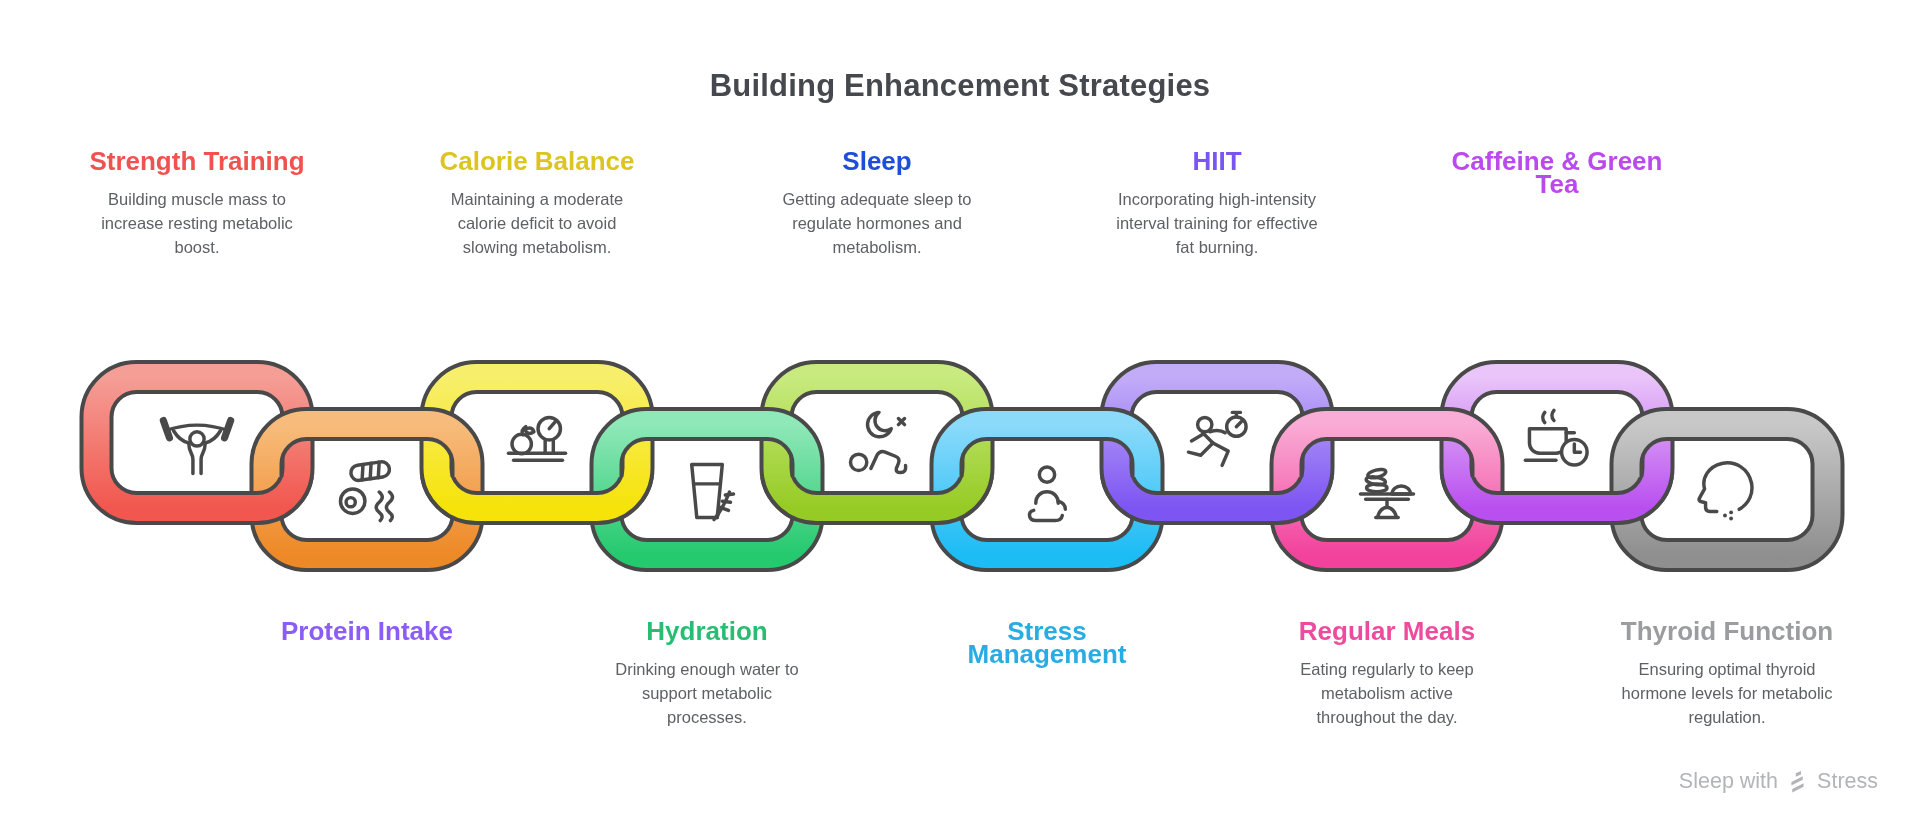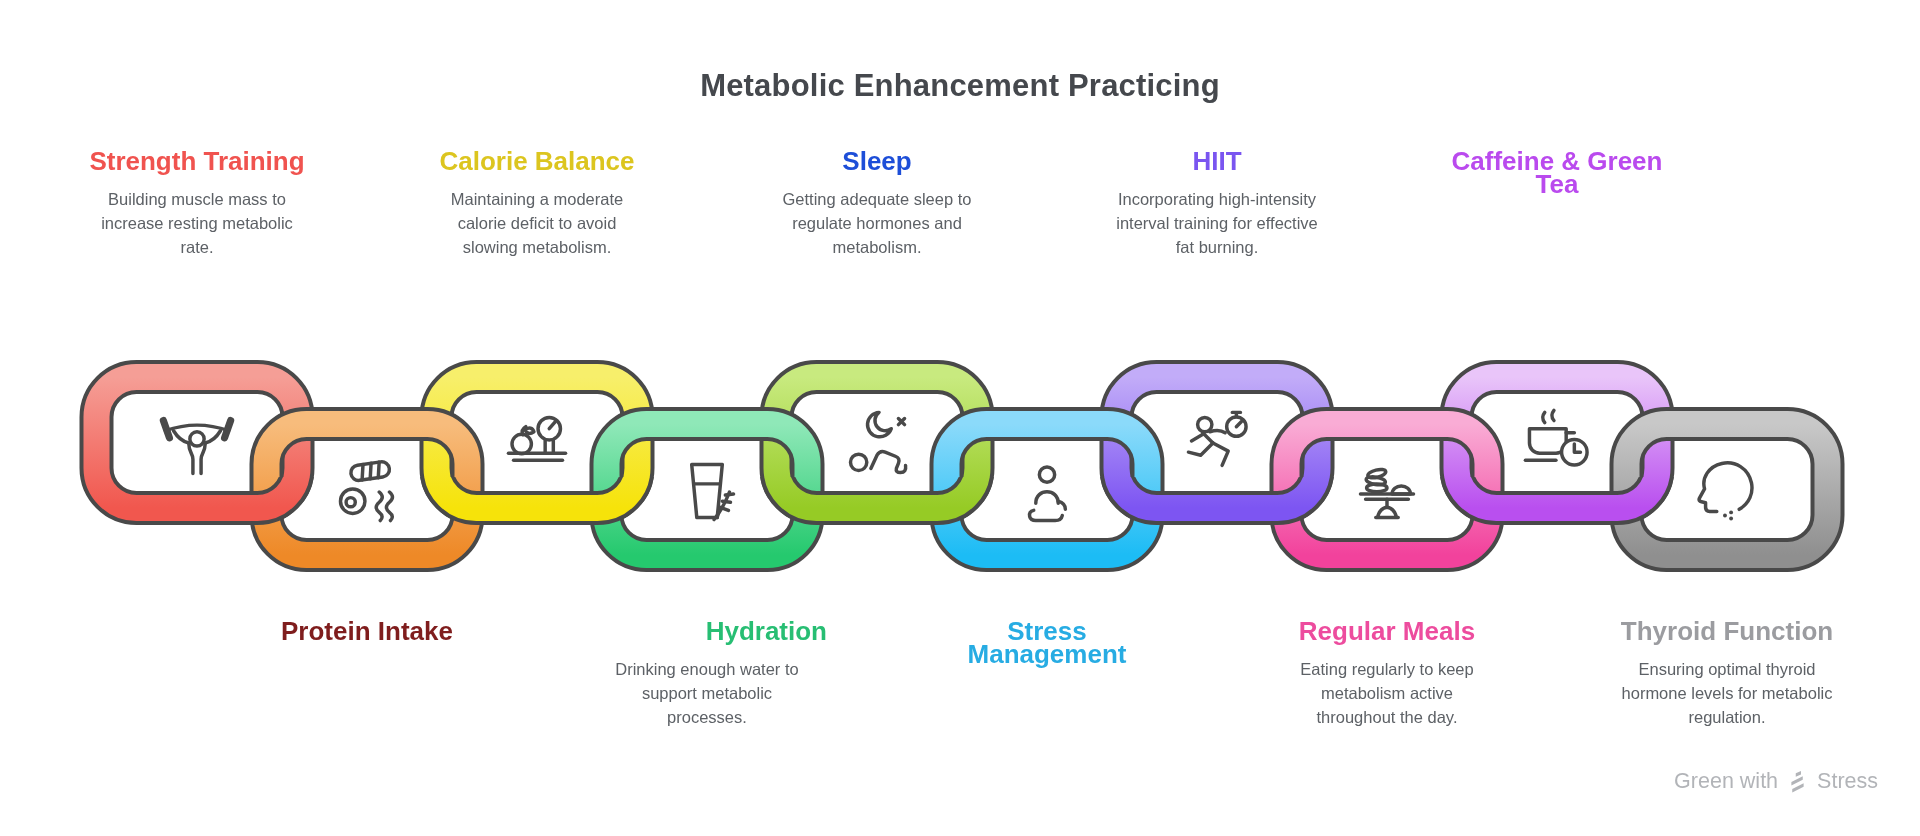--- a/index.html
+++ b/index.html
@@ -23,21 +23,21 @@
   .watermark{
     position:absolute;top:769px;right:42px;display:flex;align-items:center;
     gap:9px;font-size:21.5px;color:#B2B4B8;font-weight:400;
   }
   .wlogo{display:inline-flex;align-items:center;}
 </style>
 </head>
 <body>
 
 <div class="canvas">
-  <h1 class="title">Metabolic Enhancement Practicing</h1>
+  <h1 class="title">Building Enhancement Strategies</h1>
   <div id="chain"><svg viewBox="0 0 1920 240" width="1920" height="240">
         <defs>
           <linearGradient id="grad0" x1="0" y1="0" x2="0" y2="1">
             <stop offset="0%" stop-color="#F59E96"></stop>
             <stop offset="100%" stop-color="#F1574E"></stop>
           </linearGradient>
           <linearGradient id="grad1" x1="0" y1="0" x2="0" y2="1">
             <stop offset="0%" stop-color="#F7BC7C"></stop>
             <stop offset="100%" stop-color="#EE8927"></stop>
           </linearGradient>
@@ -257,31 +257,31 @@
         <g transform="translate(1727,139) scale(1.02)" fill="none" stroke="#494949" stroke-width="3.4" stroke-linecap="round" stroke-linejoin="round">
           <path d="M12,18 C22,12 26,2 24,-8 C21,-22 8,-30 -5,-27 C-18,-24 -25,-13 -22,-2 L-27,7 C-28,9 -27,10 -25,10.5 L-21,11.5 L-21,16 C-21,18.5 -19.5,20 -17,20 L-10,20"></path>
           <circle cx="-2" cy="24" r="1.9" fill="#494949" stroke="none"></circle>
           <circle cx="4" cy="21" r="1.9" fill="#494949" stroke="none"></circle>
           <circle cx="4" cy="27" r="1.9" fill="#494949" stroke="none"></circle>
         </g>
       </svg></div>
   <div id="labels">
       <div class="label-block" style="left: 77px; top: 150px;">
         <h2 style="color: rgb(240, 83, 79);">Strength Training</h2>
-        <p>Building muscle mass to increase resting metabolic rate.</p>
+        <p>Building muscle mass to increase resting metabolic boost.</p>
       </div>
       <div class="label-block" style="left: 247px; top: 620px;">
-        <h2 style="color: #7f1d1d;">Protein Intake</h2>
+        <h2 style="color: #8b5cf6;">Protein Intake</h2>
       </div>
       <div class="label-block" style="left: 417px; top: 150px;">
         <h2 style="color: rgb(220, 197, 31);">Calorie Balance</h2>
         <p>Maintaining a moderate calorie deficit to avoid slowing metabolism.</p>
       </div>
       <div class="label-block" style="left: 587px; top: 620px;">
-        <h2 style="color: rgb(39, 190, 115); text-align: right;">Hydration</h2>
+        <h2 style="color: rgb(39, 190, 115);">Hydration</h2>
         <p>Drinking enough water to support metabolic processes.</p>
       </div>
       <div class="label-block" style="left: 757px; top: 150px;">
         <h2 style="color: #1d4ed8;">Sleep</h2>
         <p>Getting adequate sleep to regulate hormones and metabolism.</p>
       </div>
       <div class="label-block" style="left: 927px; top: 620px;">
         <h2 style="color: rgb(39, 172, 227);">Stress Management</h2>
       </div>
       <div class="label-block" style="left: 1097px; top: 150px;">
@@ -294,21 +294,21 @@
       </div>
       <div class="label-block" style="left: 1437px; top: 150px;">
         <h2 style="color: rgb(186, 74, 238);">Caffeine &amp; Green Tea</h2>
       </div>
       <div class="label-block" style="left: 1607px; top: 620px;">
         <h2 style="color: rgb(155, 156, 160);">Thyroid Function</h2>
         <p>Ensuring optimal thyroid hormone levels for metabolic regulation.</p>
       </div>
     </div>
   <div class="watermark">
-    <span>Green with</span>
+    <span>Sleep with</span>
     <span class="wlogo">
       <svg width="21" height="24" viewBox="0 0 24 26" aria-hidden="true">
         <g fill="#B2B4B8">
           <path d="M10 3 L16 0.5 L16 4.5 L10 7 Z"></path>
           <path d="M5 13 L18 6.5 L18 10.5 L5 17 Z"></path>
           <path d="M6 21 L19 14.5 L19 18.5 L6 25 Z"></path>
         </g>
       </svg>
     </span>
     <span>Stress</span>

